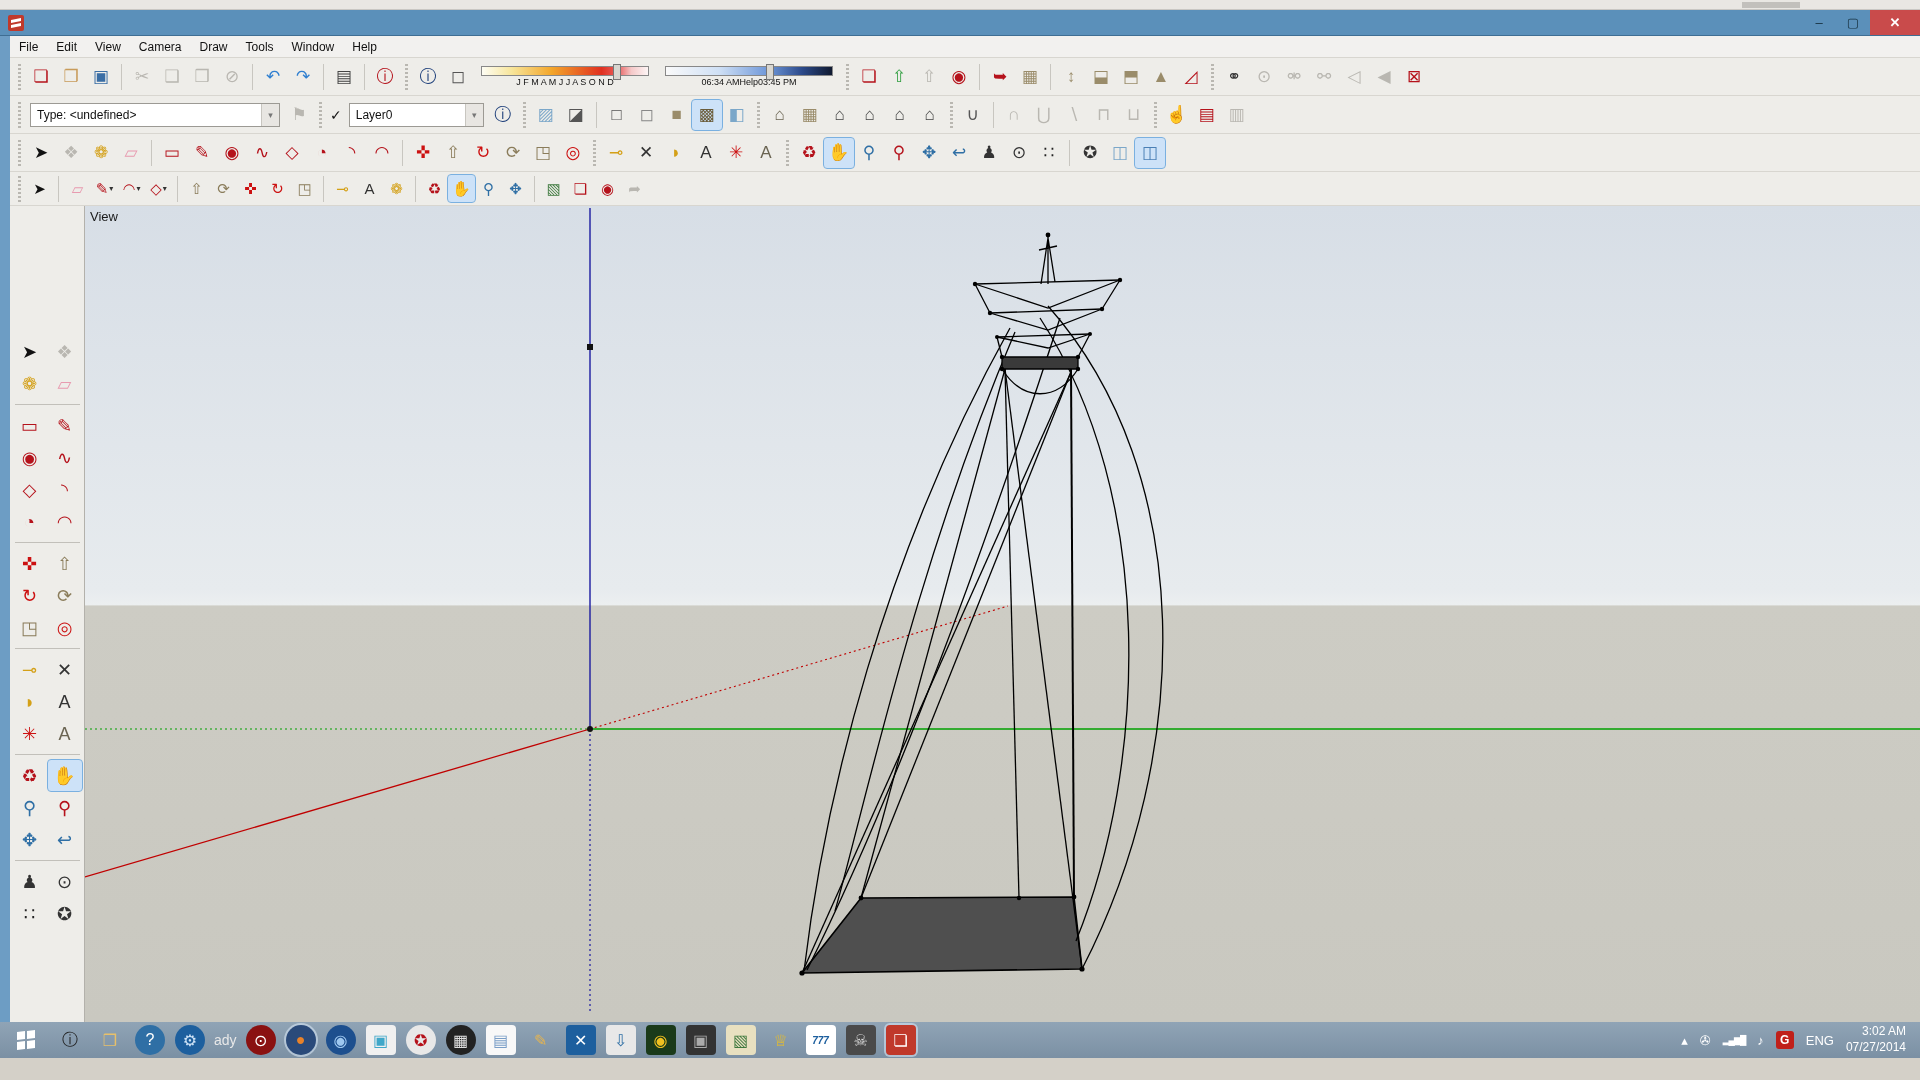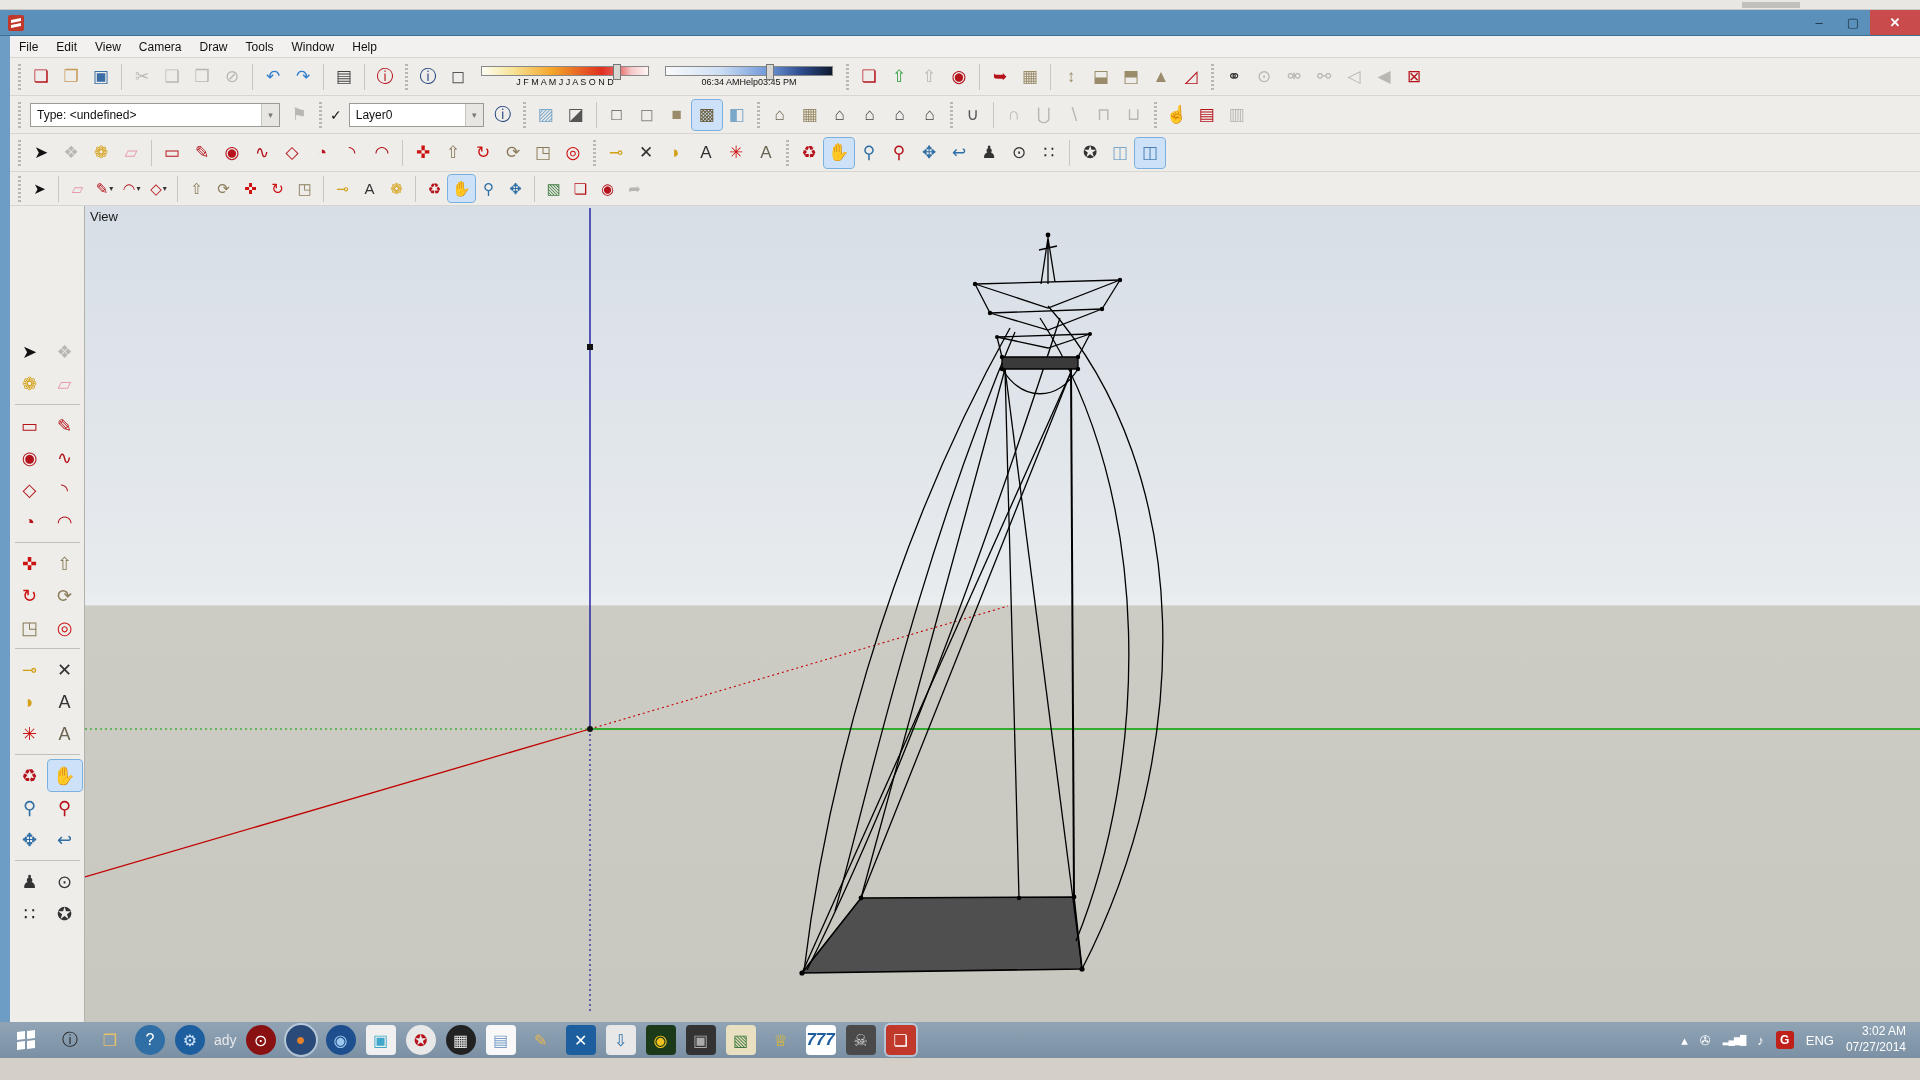--- a/index.html
+++ b/index.html
@@ -64,21 +64,21 @@
   .statusbar .tb-grip{height:14px;margin:0 6px 0 70px}
   
   .taskbar{height:36px;background:linear-gradient(#90a4b6,#7b90a4);display:flex;align-items:center;padding:0 6px;position:relative}
   .start{width:40px;height:30px;display:flex;align-items:center;justify-content:center;margin-right:4px}
   .win-logo{display:grid;grid-template-columns:8px 8px;grid-template-rows:8px 8px;gap:2px;transform:skewY(-6deg)}
   .win-logo span{background:#fff}
   .tk-app{width:30px;height:30px;margin:0 5px;border-radius:4px;display:flex;align-items:center;justify-content:center;font-size:16px;position:relative}
   .tk-app.round{border-radius:50%}
   .tk-app.active{box-shadow:0 0 0 2px rgba(220,235,250,.55);background-clip:padding-box}
   .tk-label{color:#e8e8e8;font-size:14px;margin:0 4px}
-  .tk-777{font-size:17px;font-weight:bold;font-style:italic}
+  .tk-777{font-size:10px;font-weight:bold;font-style:italic}
   .tray{margin-left:auto;display:flex;align-items:center;gap:12px;color:#fff;font-size:13px;padding-right:8px}
   .tray .sig{font-size:9px;letter-spacing:-1px}
   .tray .gshield{width:18px;height:18px;background:#c0201a;border-radius:3px;color:#fff;font-size:12px;font-weight:bold;display:flex;align-items:center;justify-content:center}
   .clock{text-align:right;font-size:12px;line-height:1.3}
 </style>
 </head>
 <body>
 
 <div class="top-strip">
   <div class="ghost" style="left:1742px;width:58px"></div>

